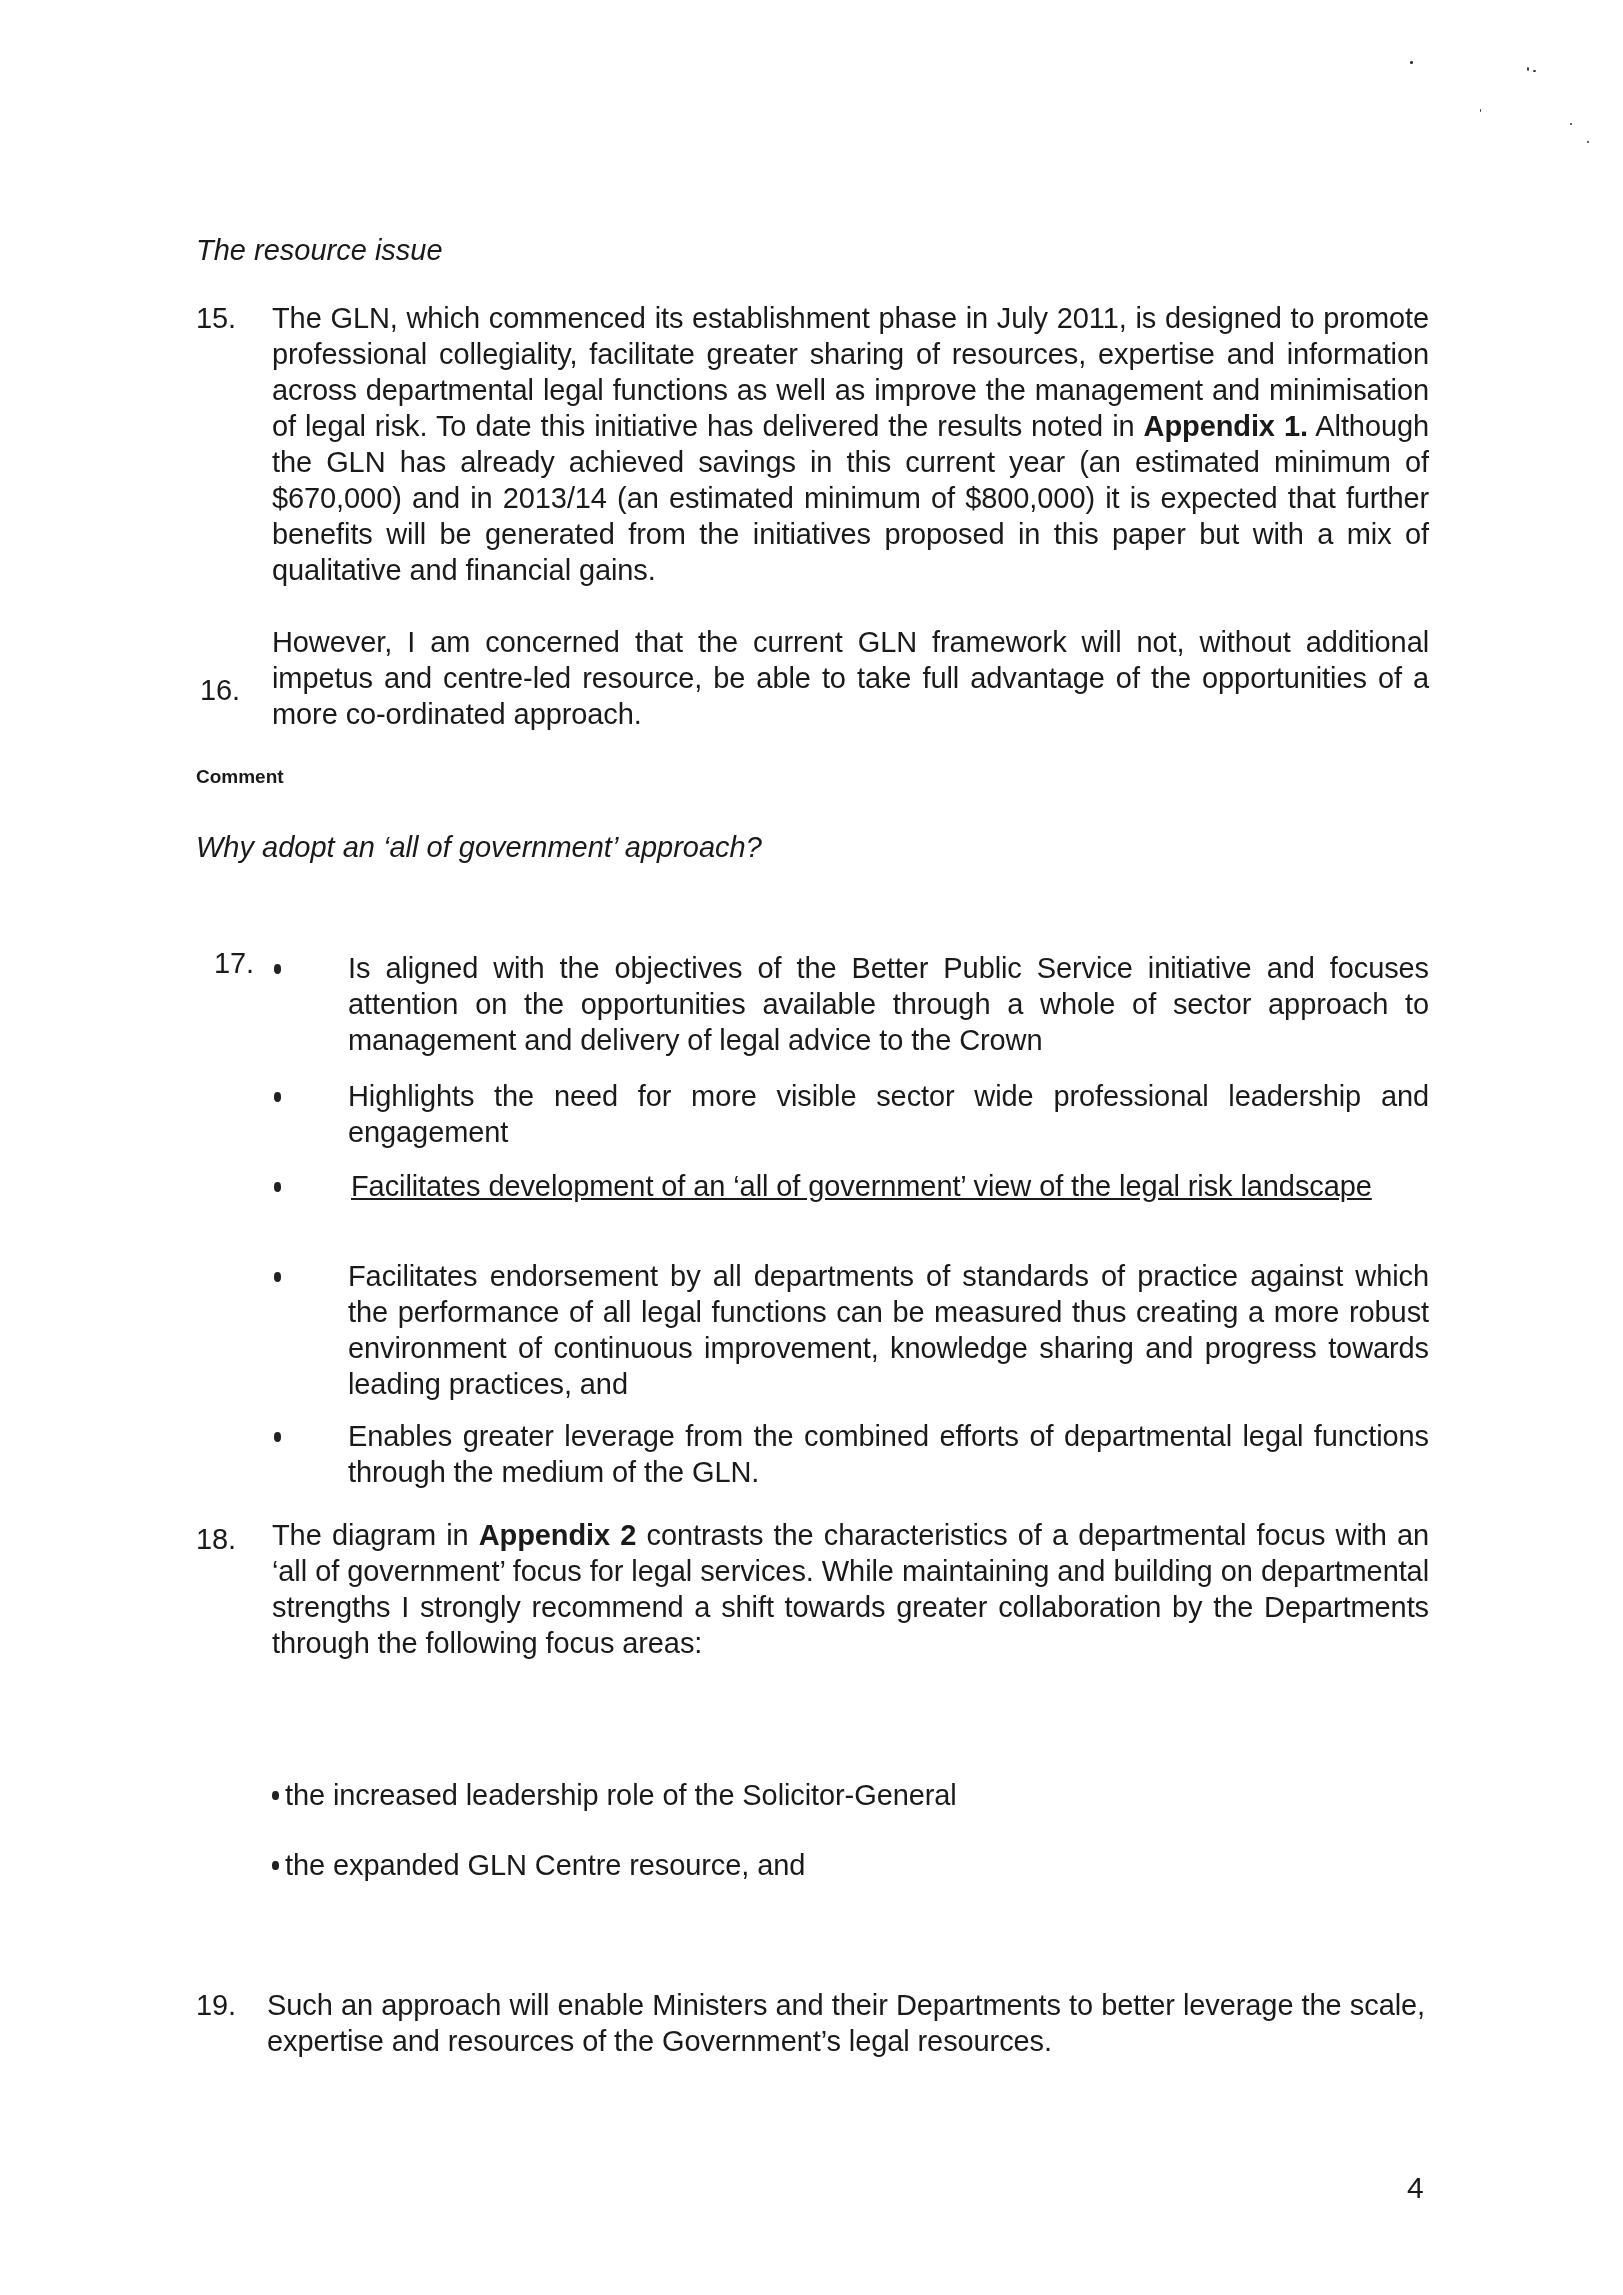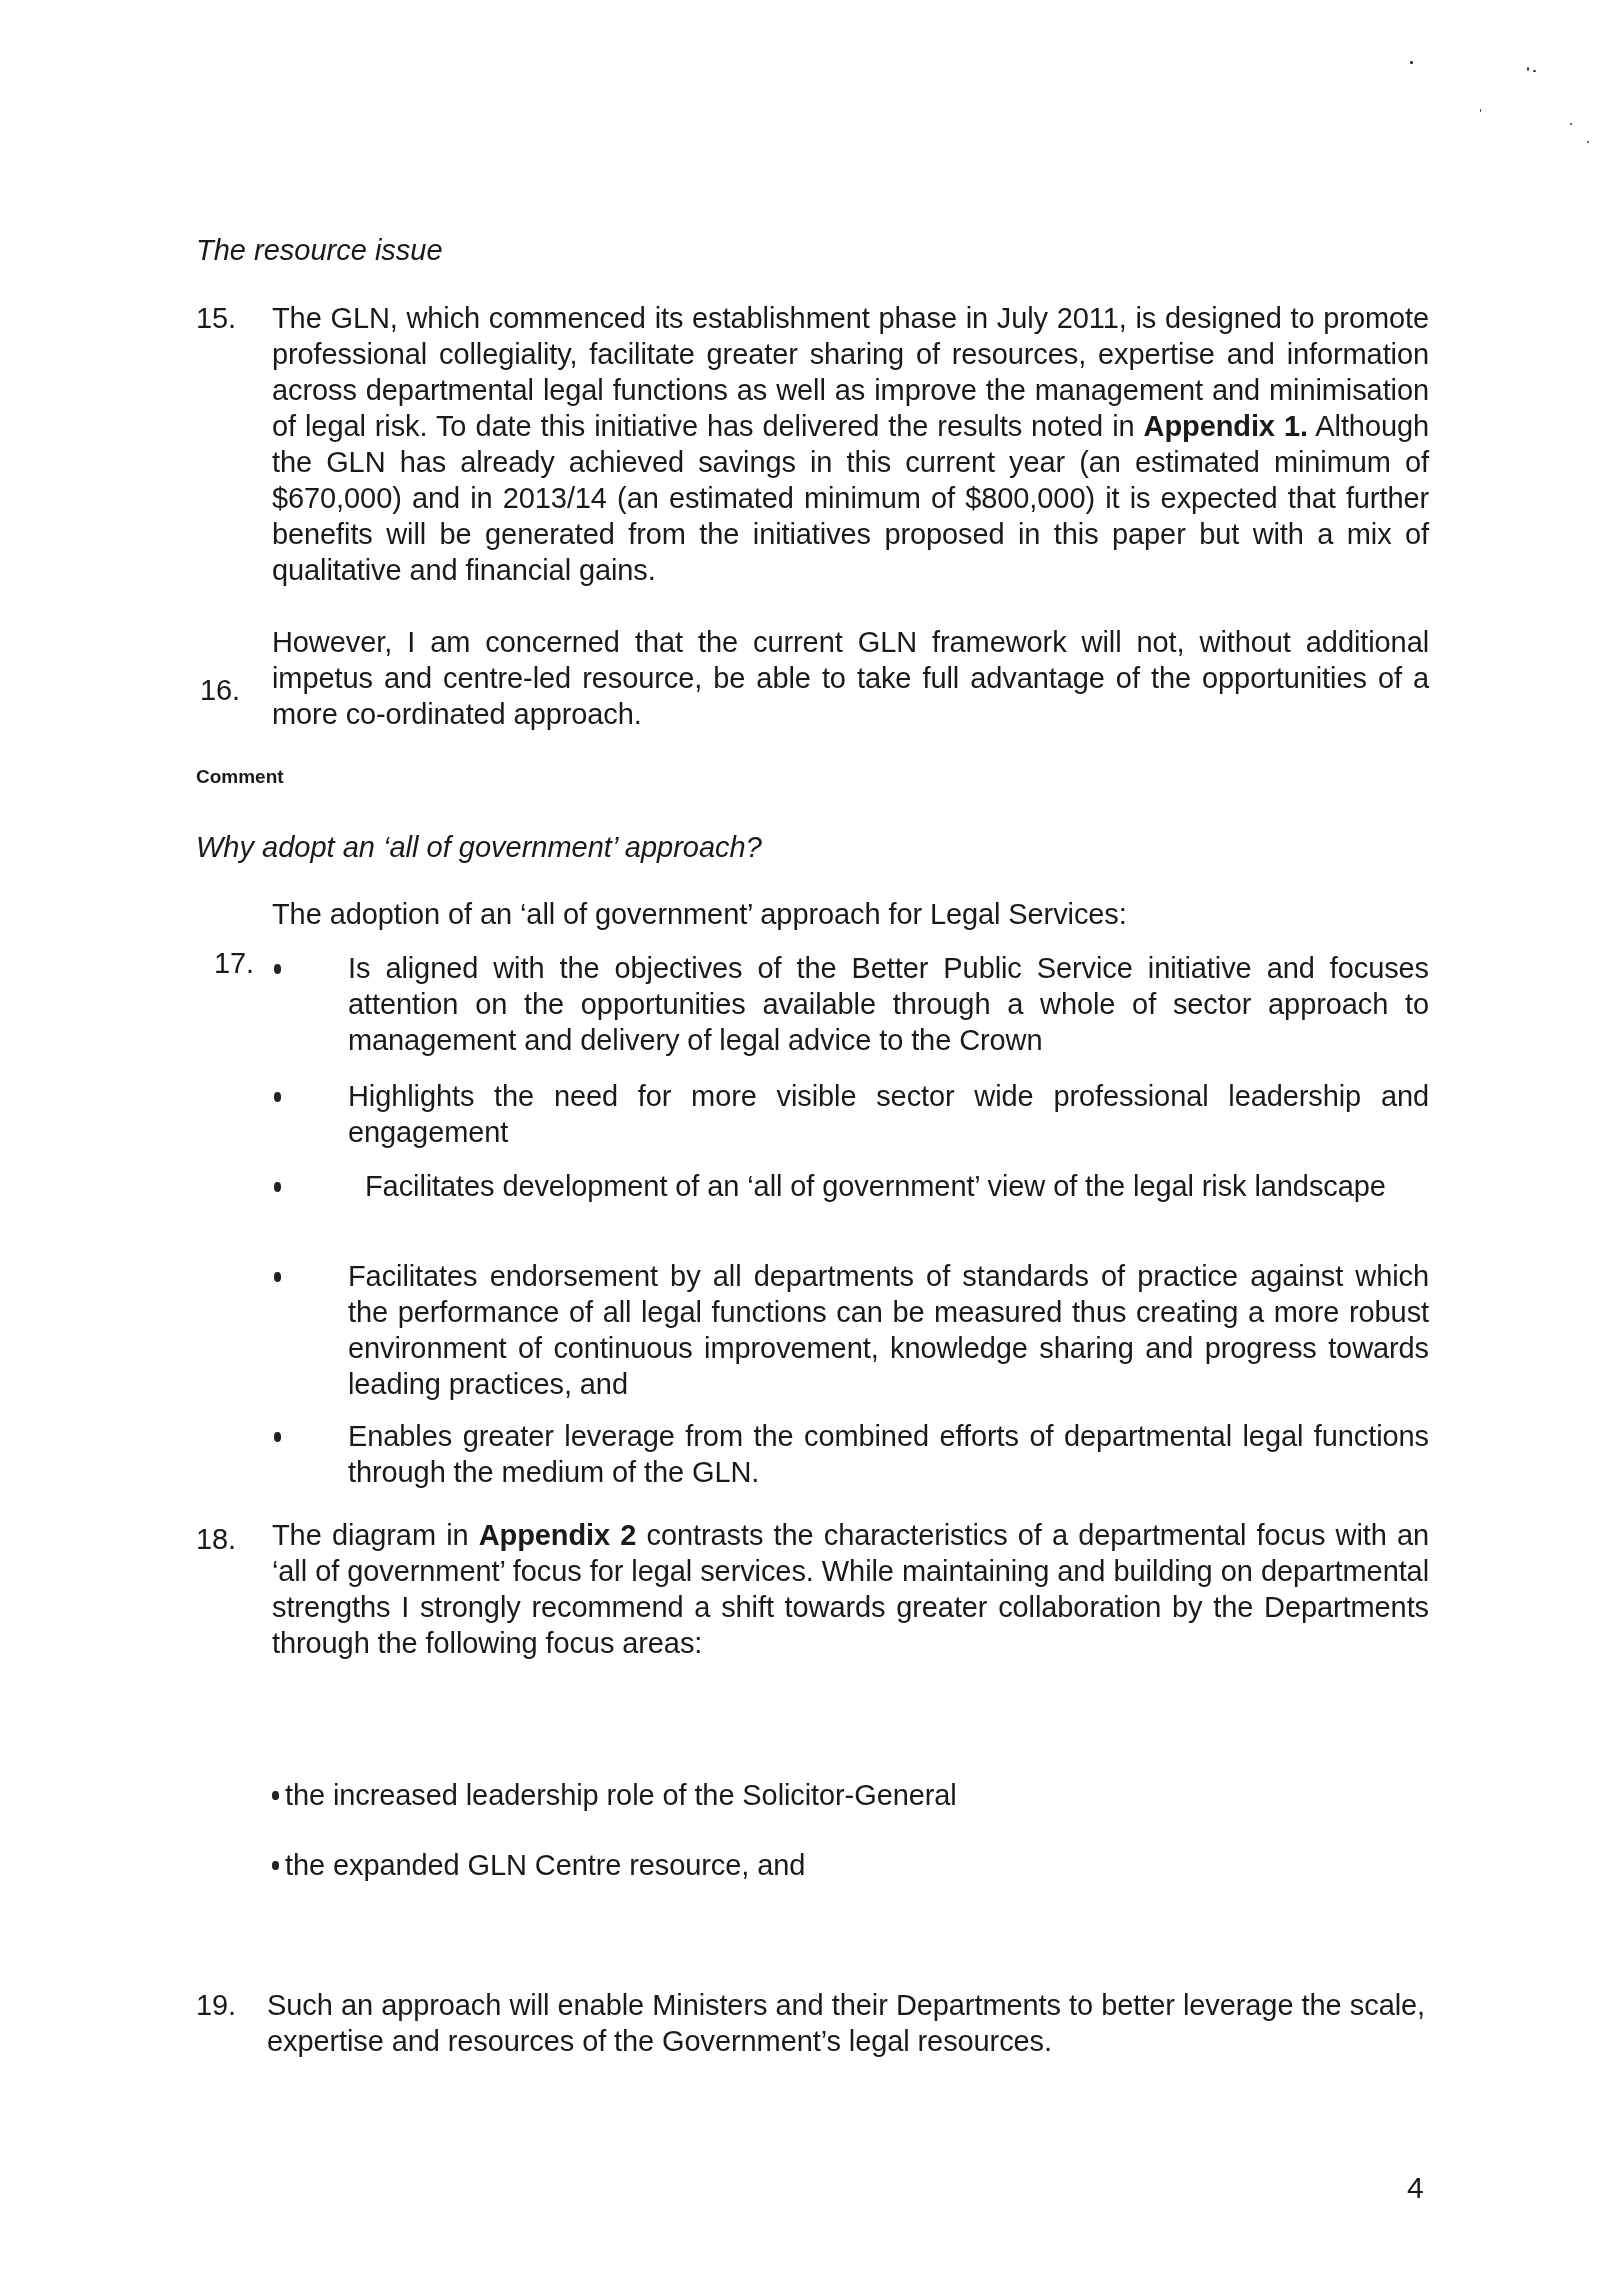--- a/index.html
+++ b/index.html
@@ -41,33 +41,32 @@
   </div>
 
   <div class="num txt" style="left:200px; top:624px;margin-top:48px;">16.</div>
   <div class="para txt" style="top:624px;">However, I am concerned that the current GLN framework will not, without additional impetus and centre-led resource, be able to take full advantage of the opportunities of a more co-ordinated approach.</div>
 
   <div class="abs bold-head" style="left:196px; top:759px;">Comment</div>
 
   <div class="abs italic-head" style="left:196px; top:829px;">Why adopt an ‘all of government’ approach?</div>
 
   <div class="num txt" style="left:196px; top:945px;margin-left:18px;">17.</div>
-  <div class="abs txt" style="left:272px; top:896px;">The adoption of an ‘all of government’ approach for Legal Services:</div>
 
   <div class="bullet-row txt" style="top:950px;">
     <span class="bullet-dot"></span>
     <div class="bullet-text">Is aligned with the objectives of the Better Public Service initiative and focuses attention on the opportunities available through a whole of sector approach to management and delivery of legal advice to the Crown</div>
   </div>
   <div class="bullet-row txt" style="top:1078px;">
     <span class="bullet-dot"></span>
     <div class="bullet-text">Highlights the need for more visible sector wide professional leadership and engagement</div>
   </div>
   <div class="bullet-row txt" style="top:1168px;">
     <span class="bullet-dot"></span>
-    <div class="bullet-text" style="left:91px;">Facilitates development of an ‘all of government’ view of the legal risk landscape</div>
+    <div class="bullet-text" style="left:77px;text-decoration:underline;">Facilitates development of an ‘all of government’ view of the legal risk landscape</div>
   </div>
   <div class="bullet-row txt" style="top:1258px;">
     <span class="bullet-dot"></span>
     <div class="bullet-text">Facilitates endorsement by all departments of standards of practice against which the performance of all legal functions can be measured thus creating a more robust environment of continuous improvement, knowledge sharing and progress towards leading practices, and</div>
   </div>
   <div class="bullet-row txt" style="top:1418px;">
     <span class="bullet-dot"></span>
     <div class="bullet-text">Enables greater leverage from the combined efforts of departmental legal functions through the medium of the GLN.</div>
   </div>
 

